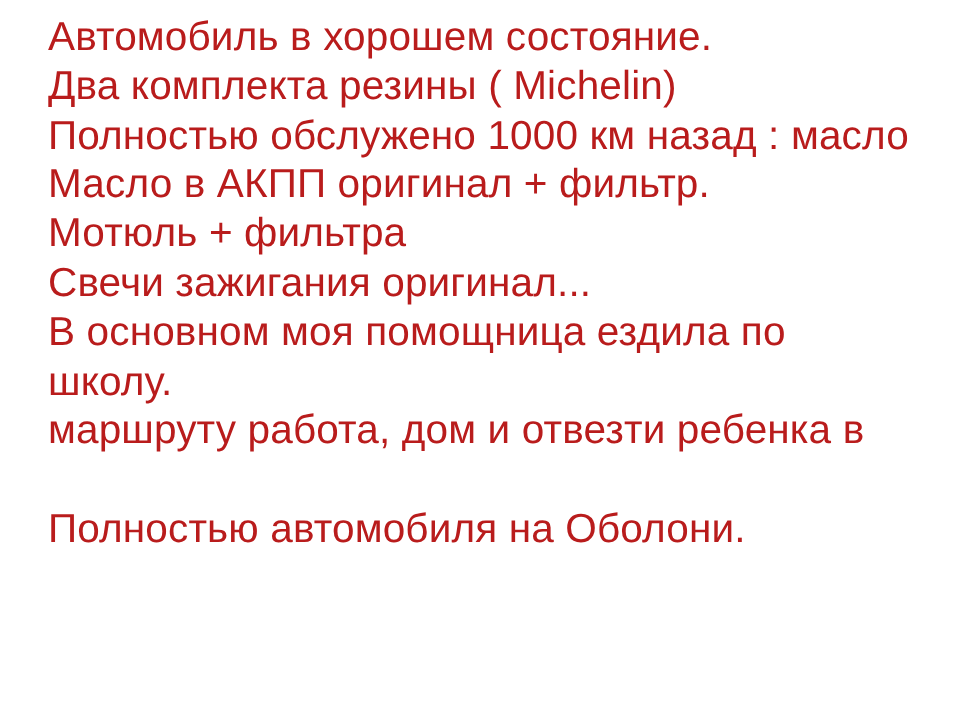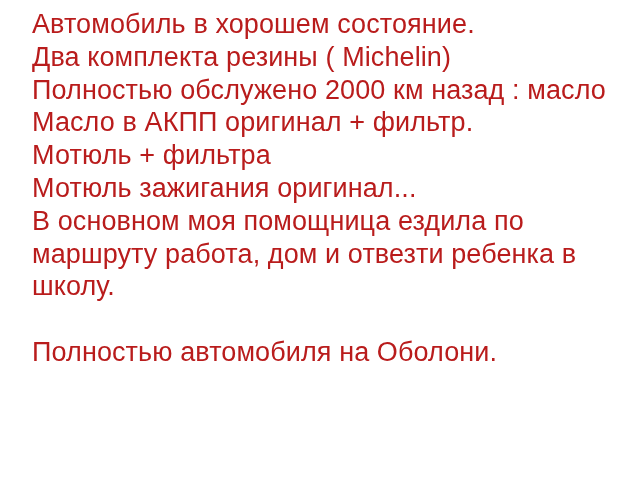--- a/index.html
+++ b/index.html
@@ -25,22 +25,22 @@
     white-space: pre;
     min-height: 32.8px;
   }
 </style>
 </head>
 <body>
 
 <div class="description">
     <div class="line">Автомобиль в хорошем состояние.</div>
     <div class="line">Два комплекта резины ( Michelin)</div>
-    <div class="line">Полностью обслужено 2000 км назад : масло</div>
+    <div class="line">Полностью обслужено 1000 км назад : масло</div>
     <div class="line">Масло в АКПП оригинал + фильтр.</div>
     <div class="line">Мотюль + фильтра</div>
-    <div class="line">Мотюль зажигания оригинал...</div>
+    <div class="line">Свечи зажигания оригинал...</div>
     <div class="line">В основном моя помощница ездила по</div>
+    <div class="line">школу.</div>
     <div class="line">маршруту работа, дом и отвезти ребенка в</div>
-    <div class="line">школу.</div>
     <div class="line"> </div>
     <div class="line">Полностью автомобиля на Оболони.</div>
   </div>
 
 </body></html>

